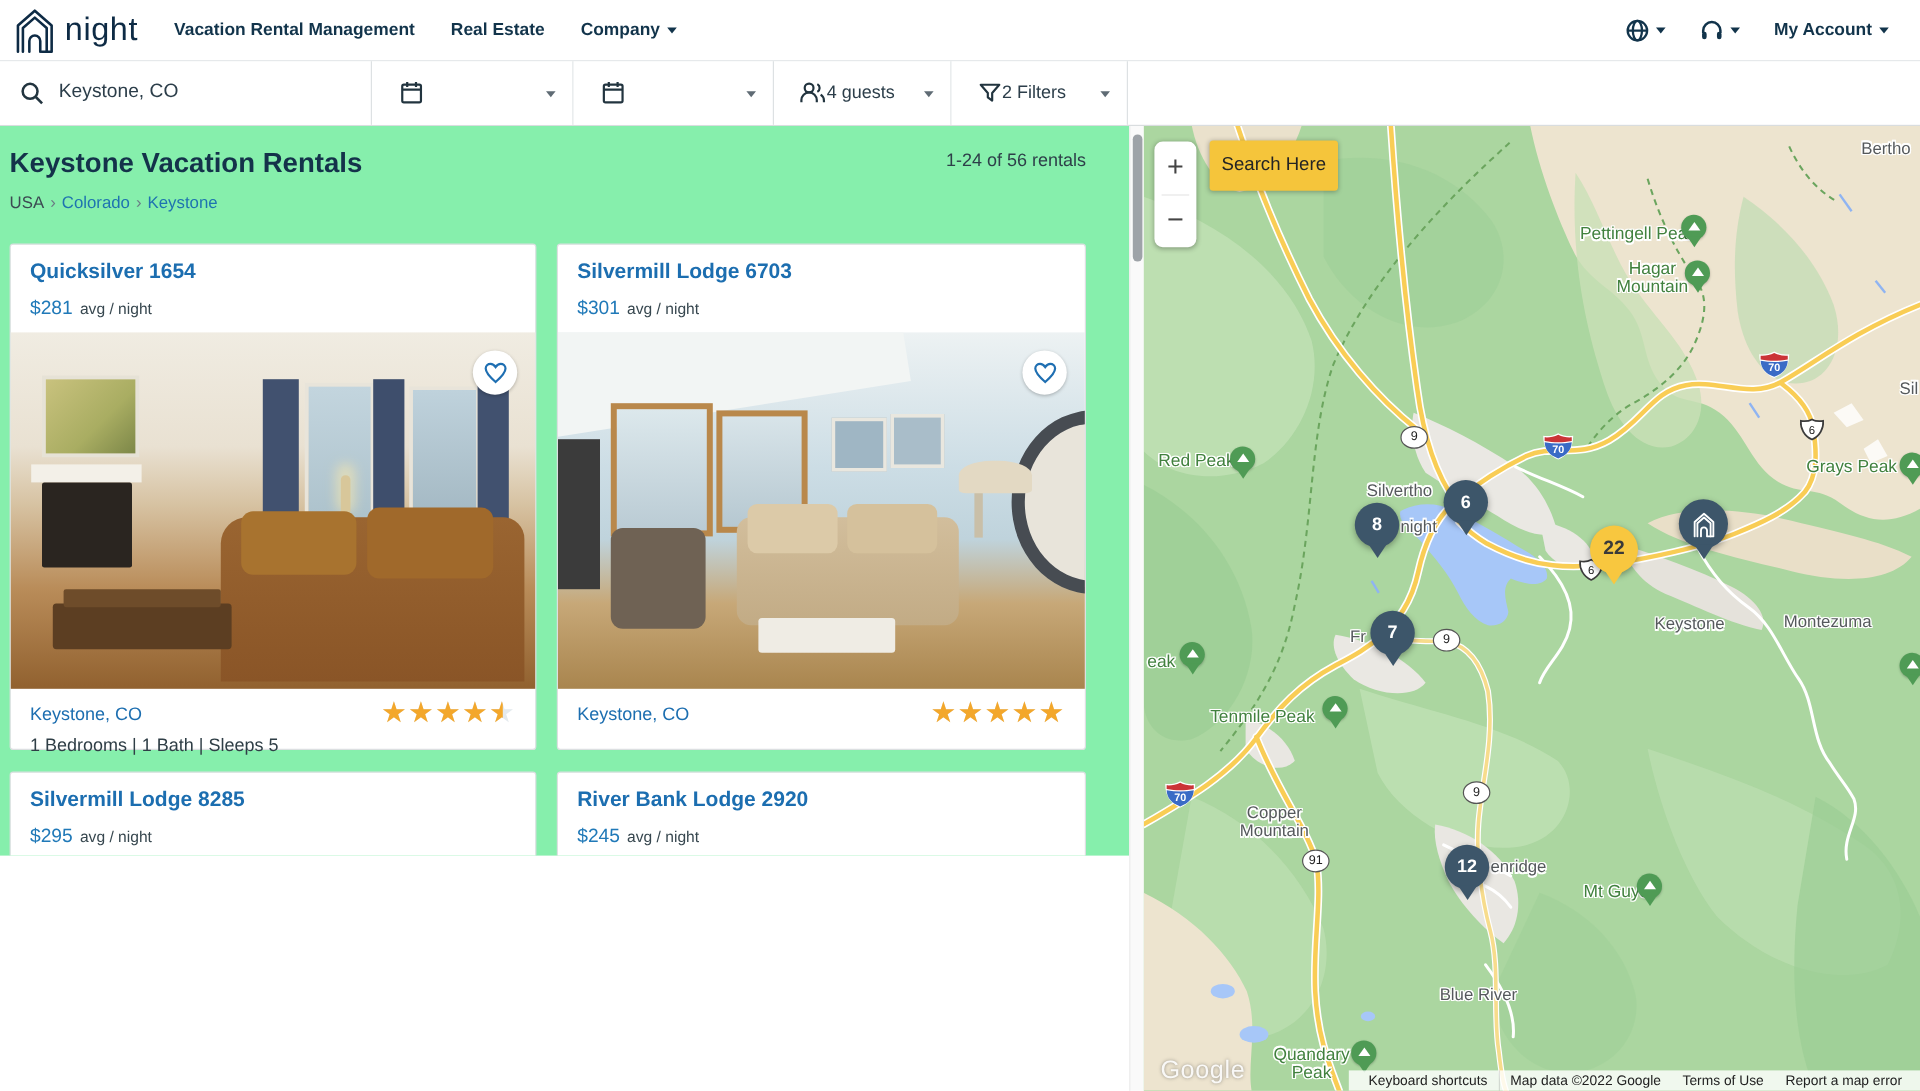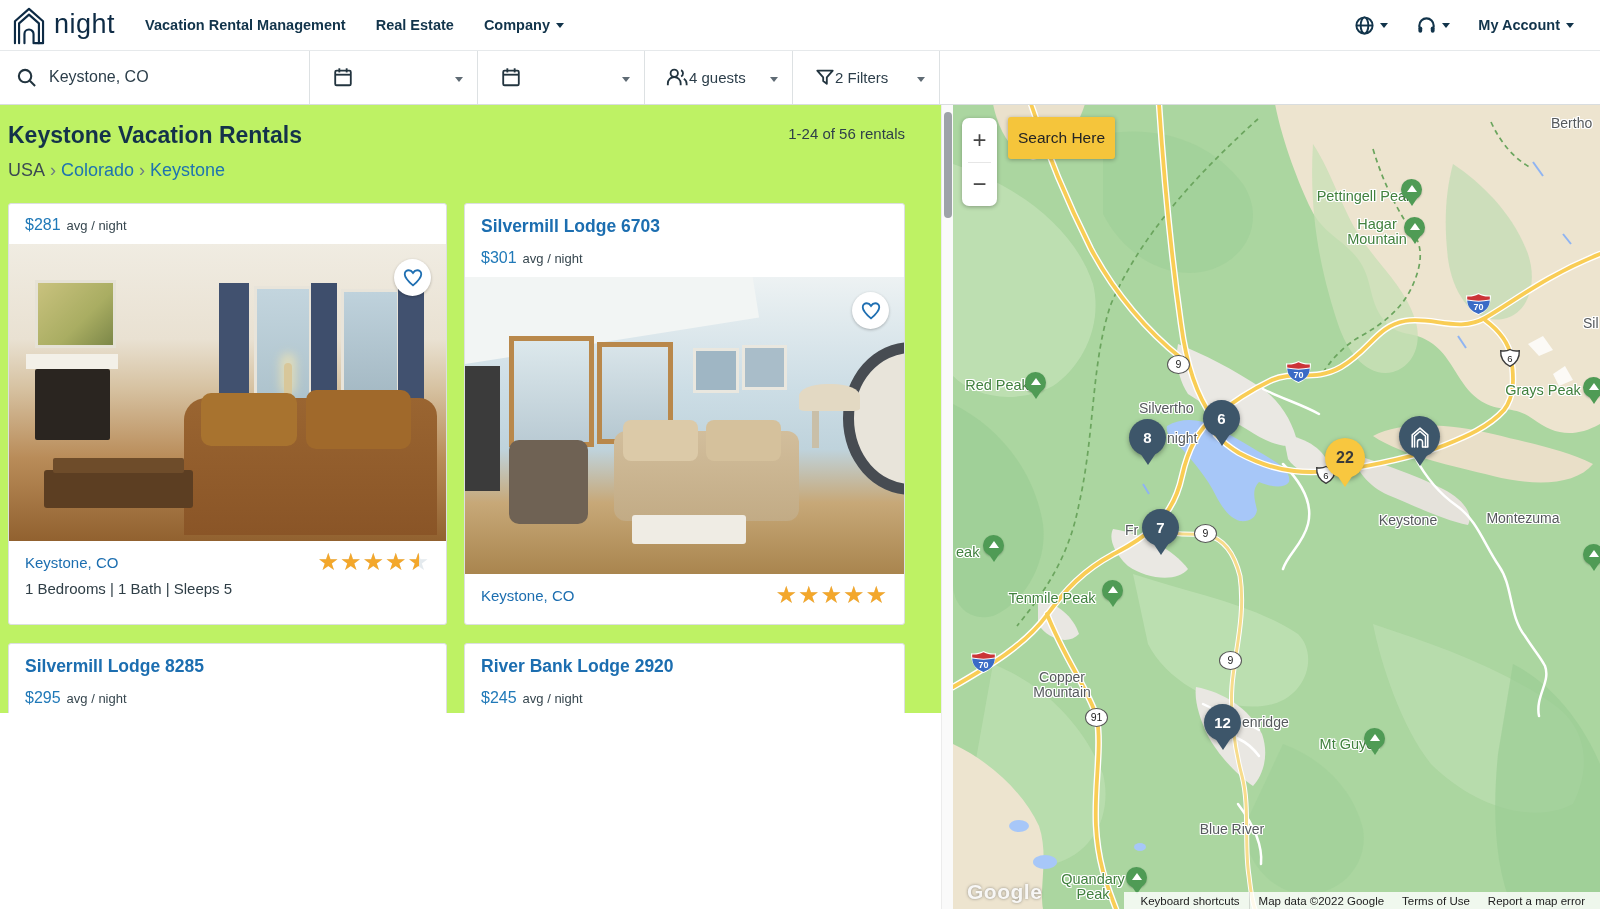--- a/index.html
+++ b/index.html
@@ -17,24 +17,24 @@
          border-top:5.5px solid #12344B;display:inline-block}
   .caret.gray{border-top-color:#5F6B74;border-left-width:4px;border-right-width:4px;border-top-width:5px}
   
   .searchrow{position:absolute;left:0;top:50px;width:1600px;height:54px;border-bottom:1px solid #D9DDDF;background:#fff;z-index:29;display:flex}
   .cell{height:54px;border-right:1px solid #DDE1E3;display:flex;align-items:center;box-sizing:border-box;cursor:pointer;background:#fff}
   .cell .ic{margin-left:16px;flex:0 0 auto;display:flex}
   .cell .val{font-size:16px;color:#2C3E4A;margin-left:12px}
   .cell .val.small{font-size:15px;margin-left:0;font-weight:500}
   .cell .caretwrap{margin-left:auto;margin-right:14px}
   
-  .pane{position:absolute;left:0;top:104px;width:941px;height:609px;overflow:hidden;background:#bef264}
+  .pane{position:absolute;left:0;top:104px;width:941px;height:609px;overflow:hidden;background:#86efac}
   .results-head{position:absolute;left:8px;top:18px;font-size:23px;font-weight:700;color:#14324A}
   .results-count{position:absolute;right:36px;top:21px;font-size:15px;color:#2E3F49}
-  .breadcrumb{position:absolute;left:8px;top:56px;font-size:18px;color:#3C4A52}
+  .breadcrumb{position:absolute;left:8px;top:56px;font-size:14px;color:#3C4A52}
   .breadcrumb a{color:#1E73B0;text-decoration:none;cursor:pointer}
   .bsep{color:#6b7a84;margin:0 5px}
   .card{position:absolute;background:#fff;border:1px solid #DCDFE1;border-radius:3px;box-sizing:border-box}
   .card-title{font-size:17.5px;font-weight:700;color:#1C6EB0;margin:12px 0 0 16px;cursor:pointer}
   .price-row{margin:12px 0 0 16px;display:flex;align-items:baseline;gap:6px}
   .price-row .amt{font-size:16px;color:#2079B8}
   .price-row .sub{font-size:13px;color:#37474F}
   .photo{position:relative;width:100%;height:297px;overflow:hidden;margin-top:10px;cursor:pointer}
   .photo>div{position:absolute}
   .heart-btn{position:absolute;top:15px;right:15px;width:37px;height:37px;border-radius:50%;background:#fff;
@@ -70,21 +70,21 @@
   .cluster.home::after{top:38px}
   .shield{position:absolute;z-index:6}
   .rtcircle{position:absolute;width:23px;height:19px;border-radius:50%;background:#fff;border:1.5px solid #555;
             box-sizing:border-box;font-size:10.5px;color:#222;text-align:center;line-height:16px;z-index:6}
   .zoomctl{position:absolute;left:9px;top:14px;width:35px;height:88px;background:#fff;border-radius:7px;
            box-shadow:0 1px 4px rgba(0,0,0,.3);z-index:12;display:flex;flex-direction:column}
   .zbtn{flex:1;font-size:24px;color:#444;display:flex;align-items:center;justify-content:center;cursor:pointer;font-weight:400}
   .zdiv{height:1px;background:#E6E6E6;margin:0 6px}
   .searchhere{position:absolute;left:55px;top:13px;width:107px;height:42px;background:#F5C53B;border:none;border-radius:3px;
               font-family:"Liberation Sans",sans-serif;font-size:15.5px;color:#242424;z-index:12;cursor:pointer;box-shadow:0 1px 4px rgba(0,0,0,.3)}
-  .gmlogo{position:absolute;left:14px;top:776px;font-size:21px;font-weight:700;color:rgba(255,255,255,.9);
+  .gmlogo{position:absolute;left:14px;top:776px;font-size:21px;font-weight:400;color:rgba(255,255,255,.9);
           letter-spacing:.5px;z-index:11;text-shadow:0 0 3px rgba(60,60,60,.55)}
   .attrib{position:absolute;right:0;bottom:0;height:17px;background:rgba(255,255,255,.82);display:flex;align-items:center;
           font-size:11.5px;color:#212121;z-index:11;padding:0 6px 0 8px;gap:0}
   .attrib span{padding:0 9px;white-space:nowrap}
   .attrib .lnk{cursor:pointer}
   .attrib .div{width:1px;height:17px;background:rgba(0,0,0,.12);padding:0}
 </style>
 </head>
 <body>
 
@@ -189,20 +189,21 @@
 </div>
 
 <div class="pane">
   <div class="results-head">Keystone Vacation Rentals</div>
   <div class="results-count">1-24 of 56 rentals</div>
   <div class="breadcrumb">
     <span>USA</span><span class="bsep">›</span><a>Colorado</a><span class="bsep">›</span><a>Keystone</a>
   </div>
 
   <div class="card" style="left:8px;top:99px;width:439px;height:422px">
+    <div class="card-title">Quicksilver 1654</div>
     <div class="price-row">
       <span class="amt">$281</span>
       <span class="sub">avg / night</span>
     </div>
     <div class="photo" style="background:linear-gradient(180deg,#F0ECE2 0%,#E9E1D2 32%,#D7C3A3 48%,#B98C59 72%,#91612F 100%)">
       <div style="left:6%;top:12%;width:17%;height:21%;background:linear-gradient(135deg,#C9C27E,#A9AD62 60%,#7C8748);border:3px solid #E6E2D6"></div>
       <div style="left:4%;top:37%;width:21%;height:5%;background:#F3F0E8"></div>
       <div style="left:6%;top:42%;width:17%;height:24%;background:#2A2520;border-radius:2px"></div>
       <div style="left:48%;top:13%;width:7%;height:48%;background:#41516F"></div>
       <div style="left:56%;top:14%;width:12%;height:44%;background:linear-gradient(180deg,#C3D5DE,#A9BfC9);border:3px solid #E8E4DA"></div>

